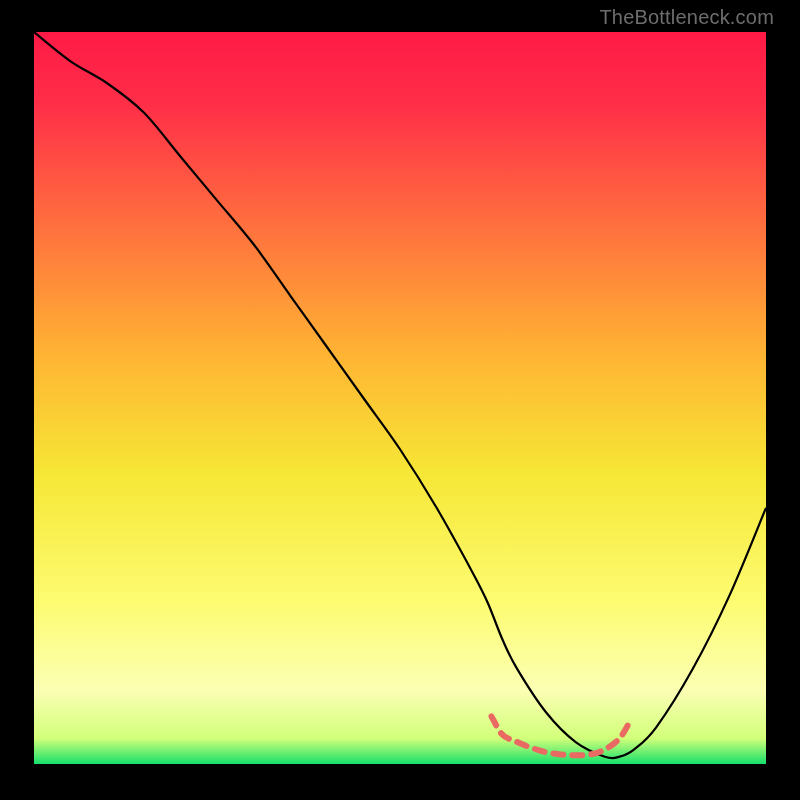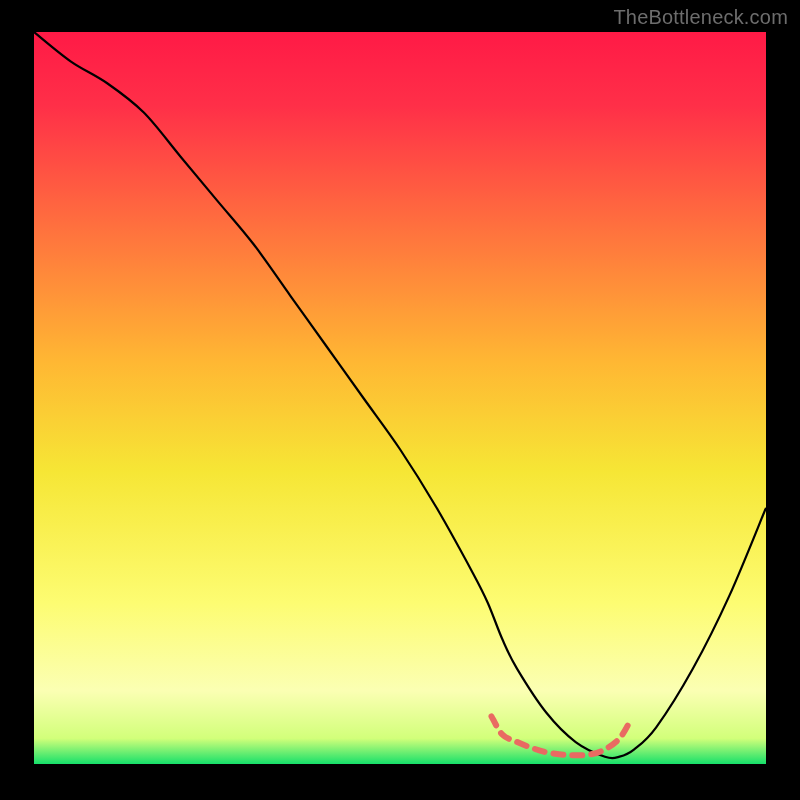--- a/index.html
+++ b/index.html
@@ -15,21 +15,21 @@
     position: absolute;
     top: 0;
     left: 0;
     width: 800px;
     height: 800px;
     background: #000;
   }
   .watermark {
     position: absolute;
     top: 6px;
-    right: 12px;
+    right: 26px;
     color: #6d6d6d;
     font-size: 20px;
     font-weight: 500;
     letter-spacing: 0.2px;
     z-index: 10;
   }
   .plot-area {
     position: absolute;
     left: 34px;
     top: 32px;

